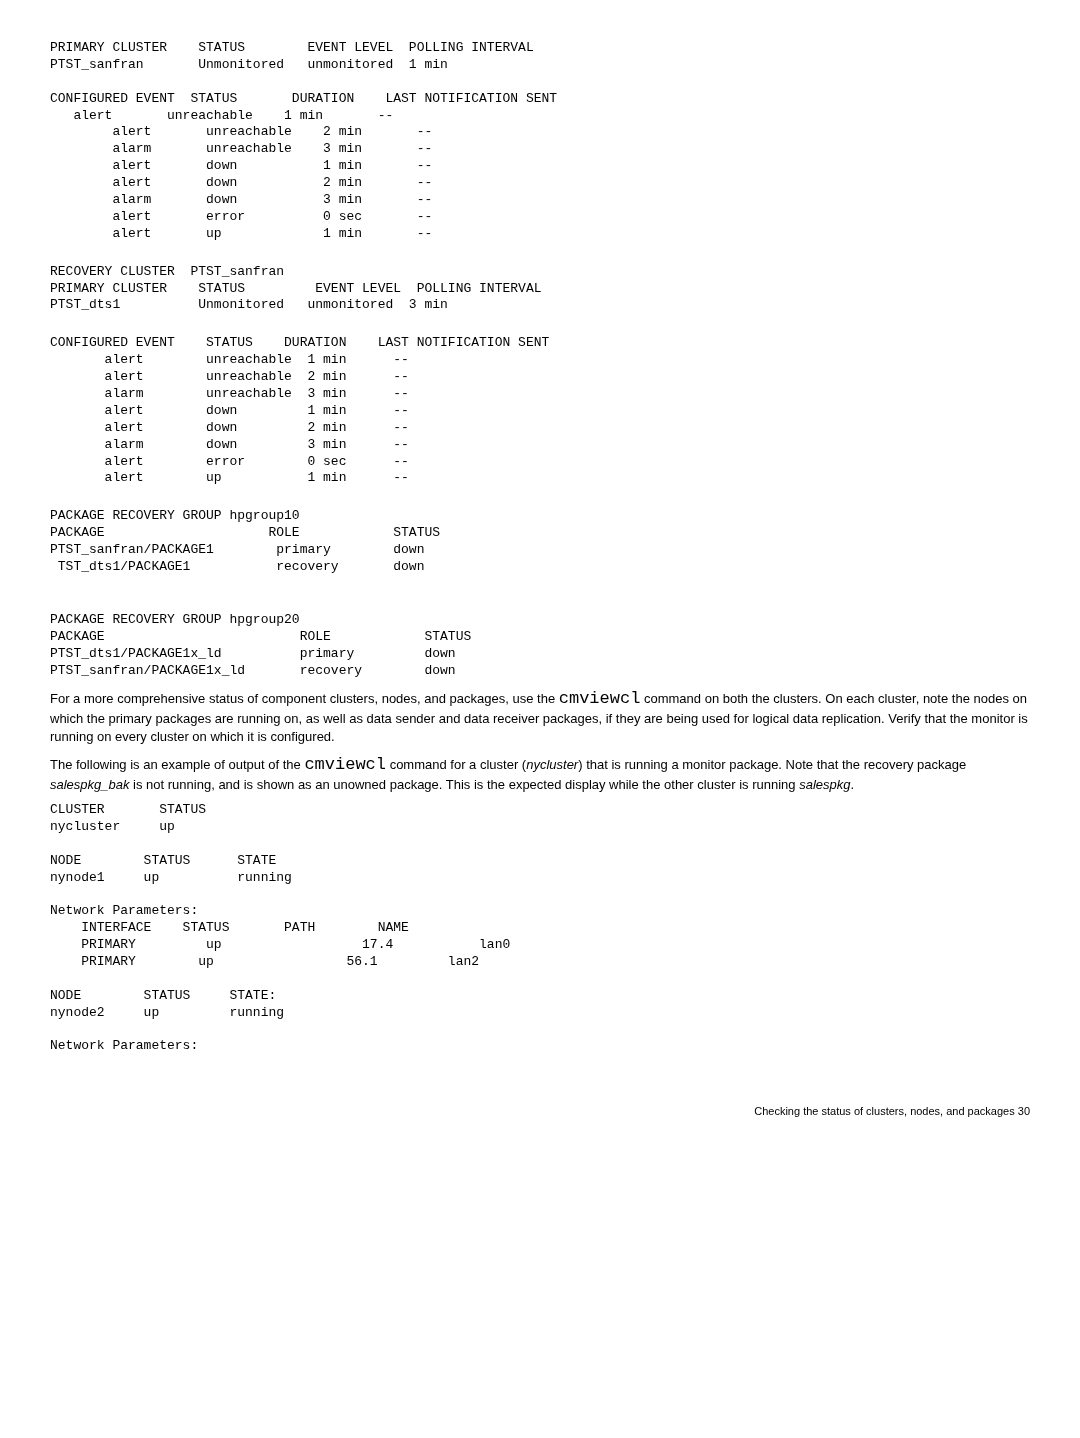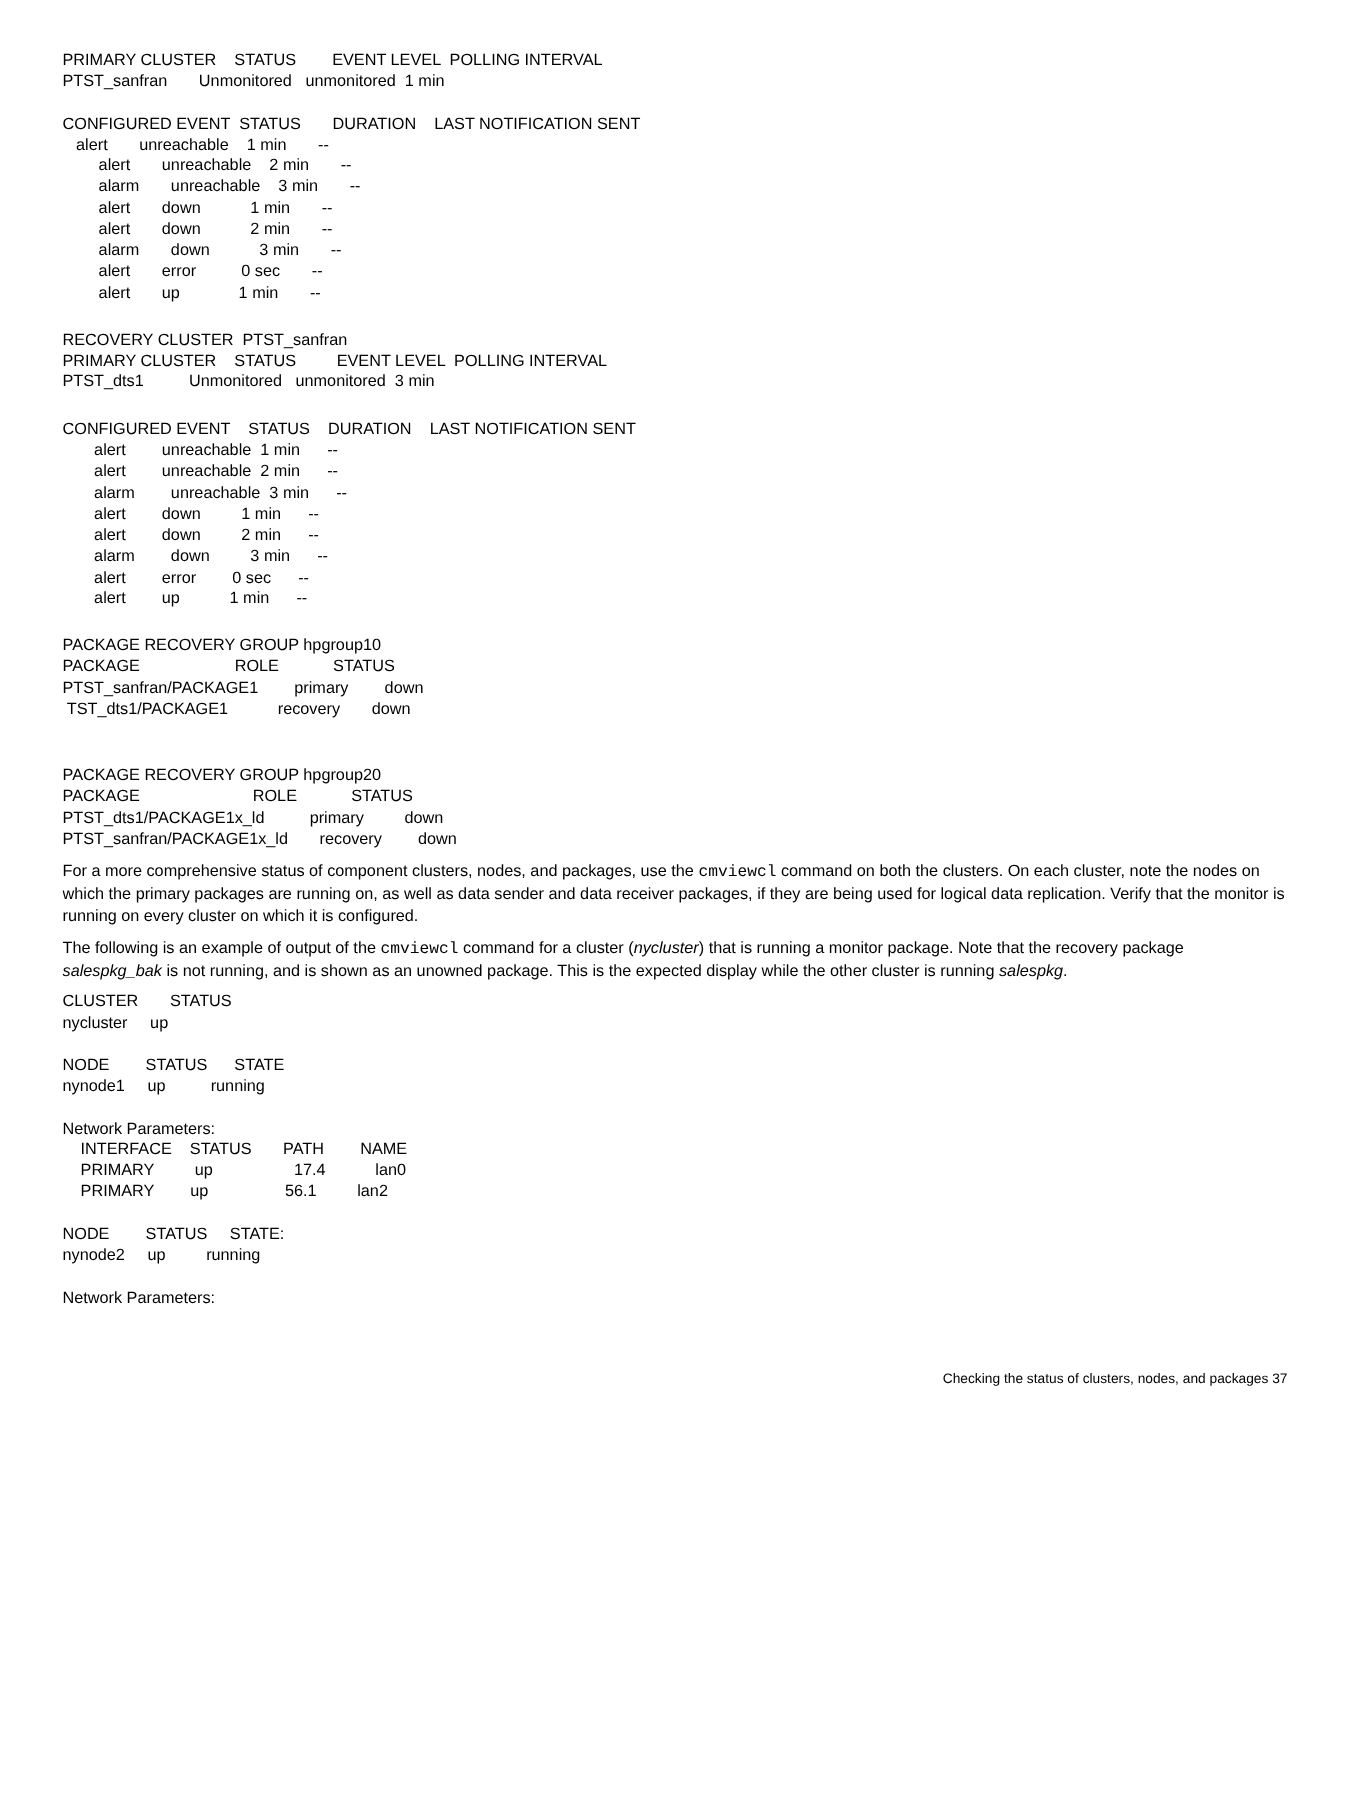--- a/index.html
+++ b/index.html
@@ -3,35 +3,35 @@
 <meta charset="utf-8">
 <style>
   body {
     font-family: Arial, Helvetica, sans-serif;
     font-size: 13px;
     color: #000;
     margin: 40px 50px 30px 50px;
     background: #fff;
   }
   pre {
-    font-family: Liberation Sans, sans-serif;
+    font-family: Liberation Mono, monospace;
     font-size: 13px;
     white-space: pre;
     margin: 0 0 6px 0;
     line-height: 1.3;
   }
   p.prose {
     font-family: Arial, Helvetica, sans-serif;
     font-size: 13px;
     line-height: 1.35;
     margin: 8px 0 8px 0;
   }
   code.inline {
     font-family: "Courier New", Courier, monospace;
-    font-size: 13px;
+    font-size: 17px;
   }
   em { }
   .footer {
     margin-top: 50px;
     font-size: 11px;
     text-align: right;
   }
 </style>
 </head>
 <body>
@@ -92,16 +92,16 @@
 Network Parameters:
     INTERFACE    STATUS       PATH        NAME
     PRIMARY         up                  17.4           lan0
     PRIMARY        up                 56.1         lan2
 
 NODE        STATUS     STATE:
 nynode2     up         running
 
 Network Parameters:</pre>
 
-<div class="footer">Checking the status of clusters, nodes, and packages    37</div>
+<div class="footer">Checking the status of clusters, nodes, and packages    30</div>
 
 
 
 
 </body></html>

